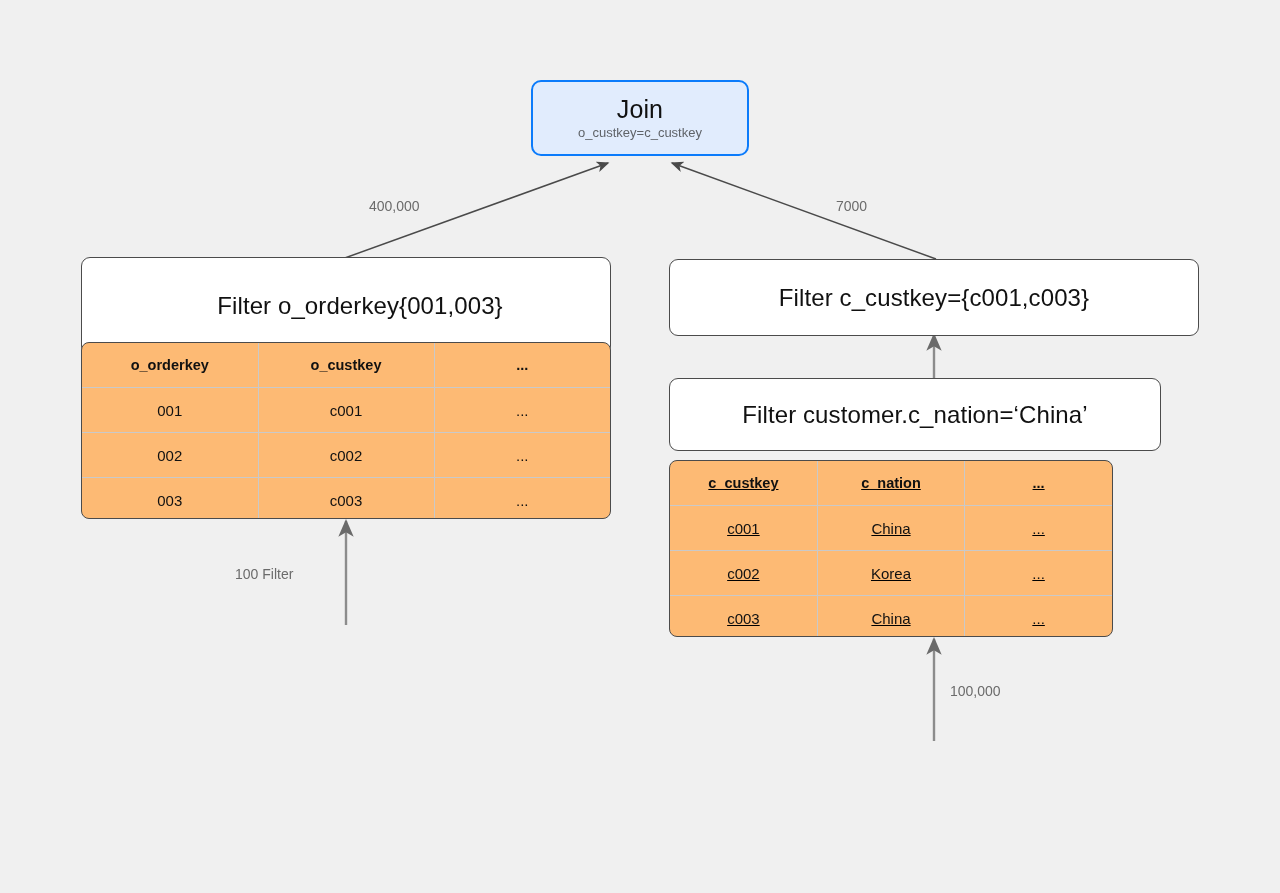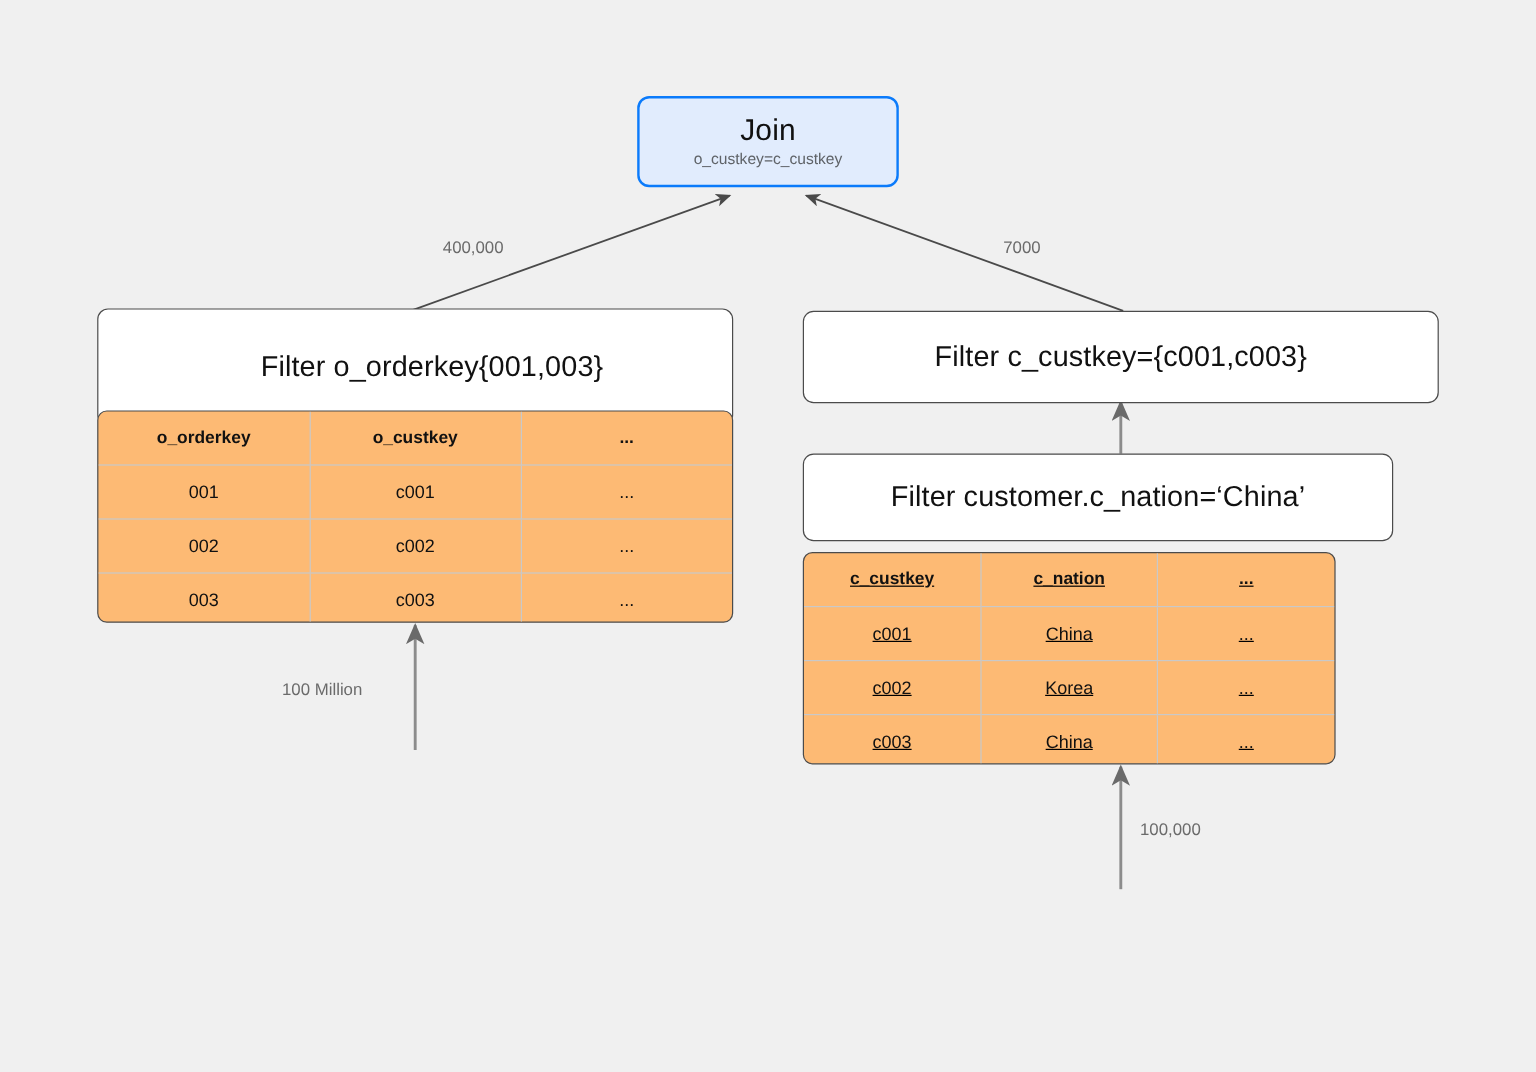--- a/index.html
+++ b/index.html
@@ -214,17 +214,17 @@
         </tr>
       </tbody>
     </table>
   </div>
 
 
   <div class="edge-label" style="left:369px; top:198px;">400,000</div>
 
   <div class="edge-label" style="left:836px; top:198px;">7000</div>
 
-  <div class="edge-label" style="left:235px; top:566px;">100 Million</div>
+  <div class="edge-label" style="left:235px; top:566px;">100 Filter</div>
 
   <div class="edge-label" style="left:950px; top:683px;">100,000</div>
 
 </div>
 
 </body></html>

